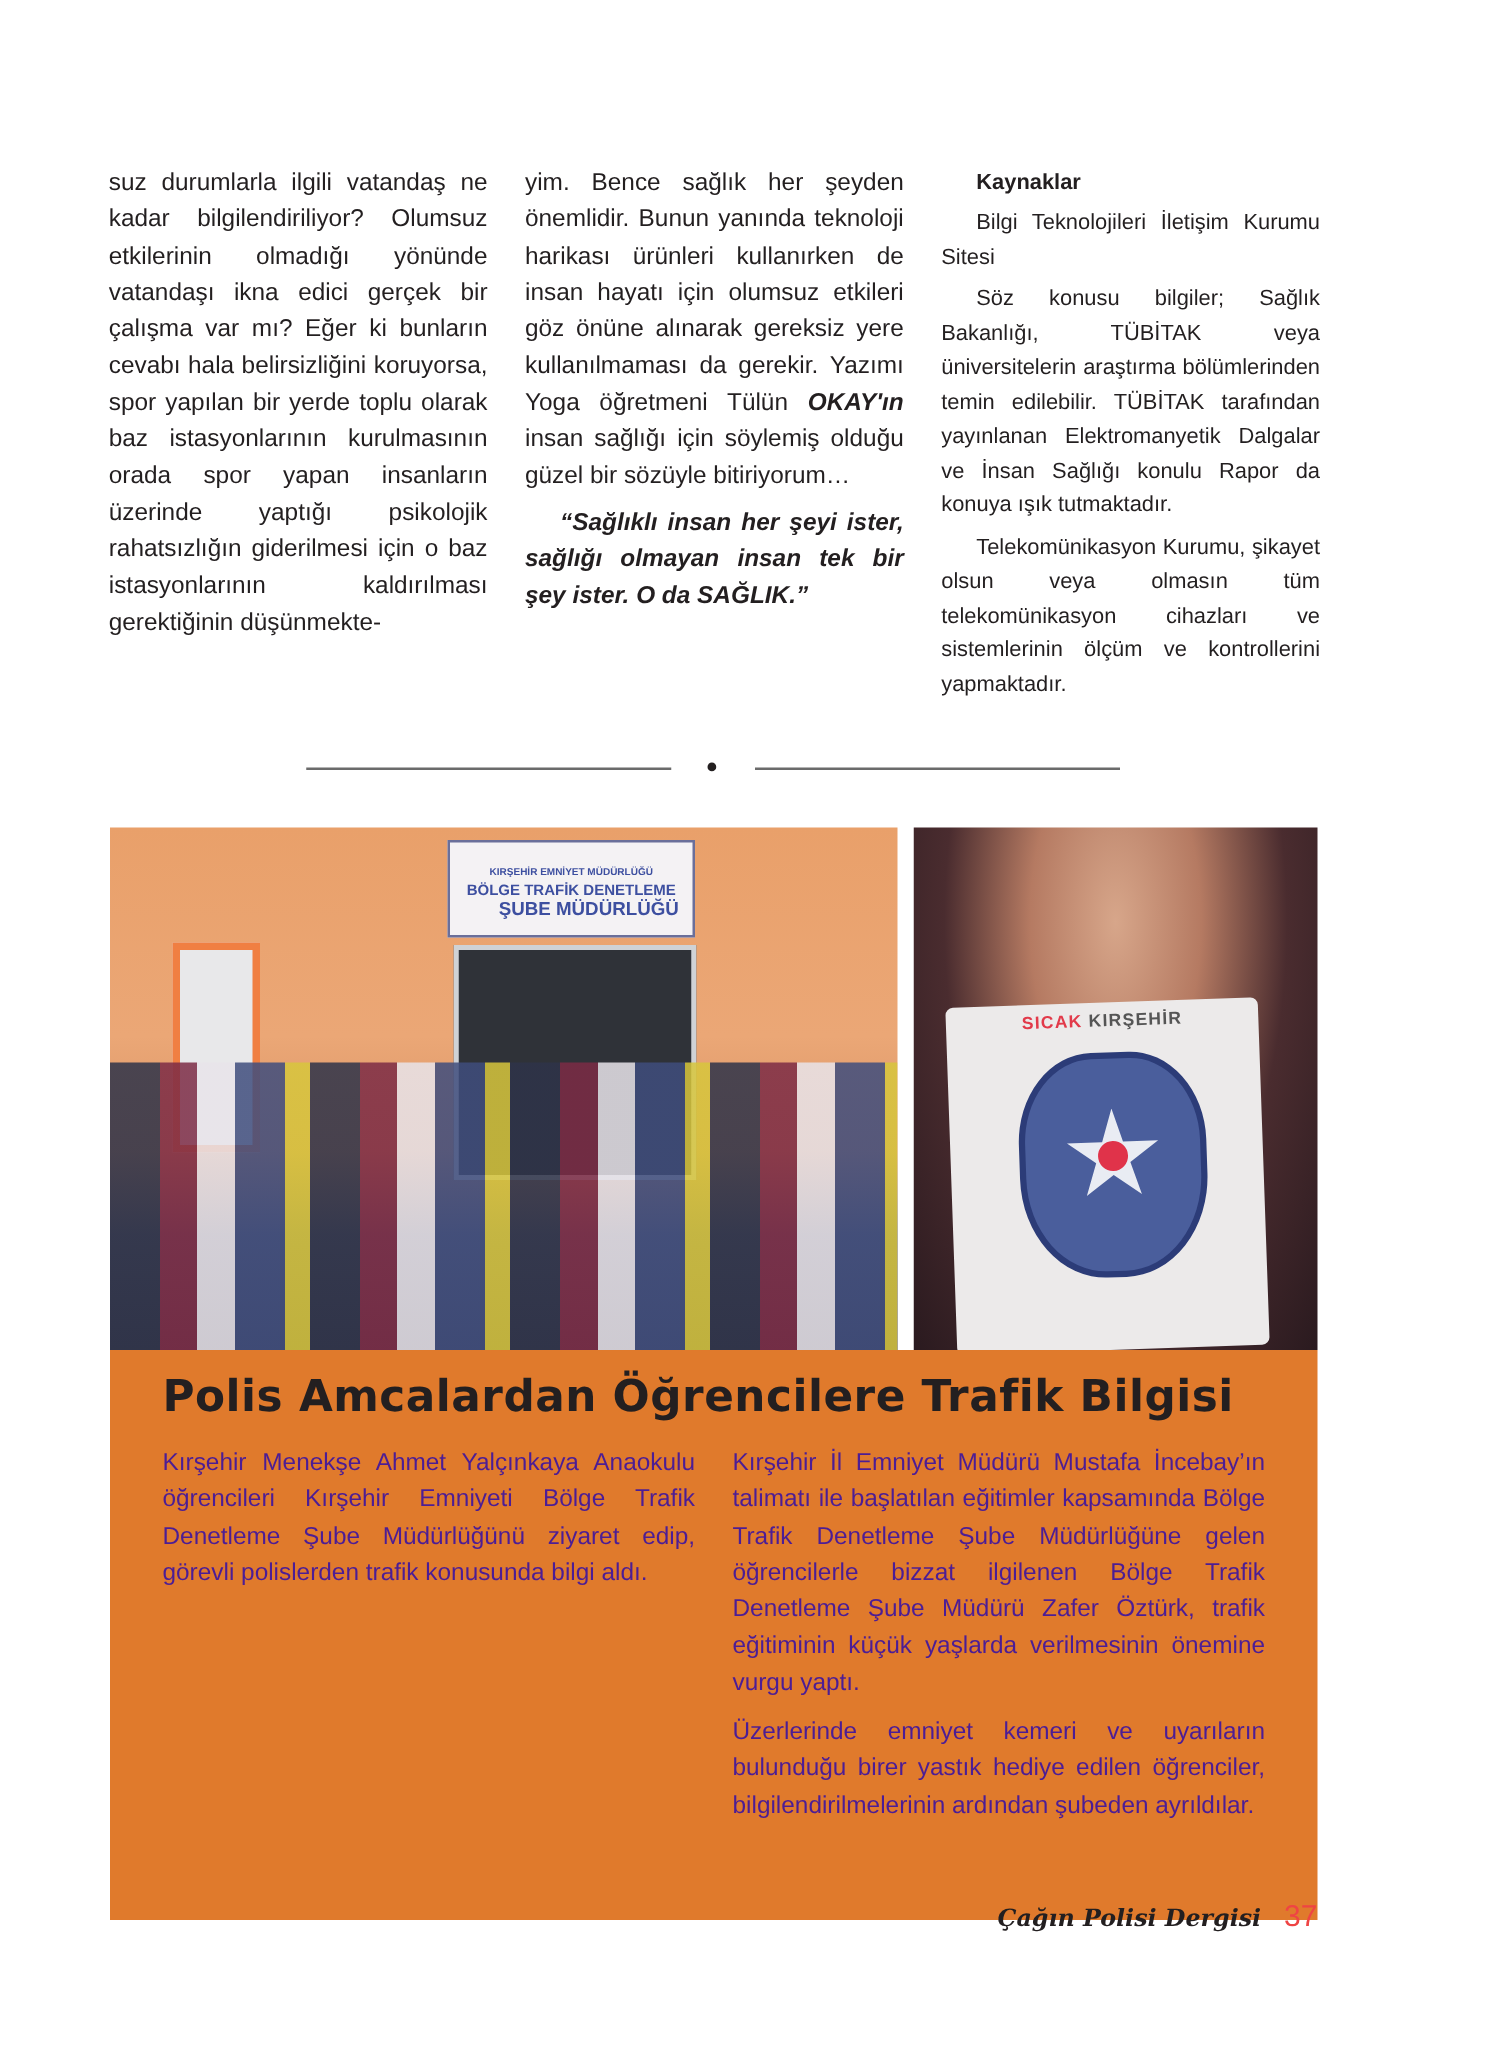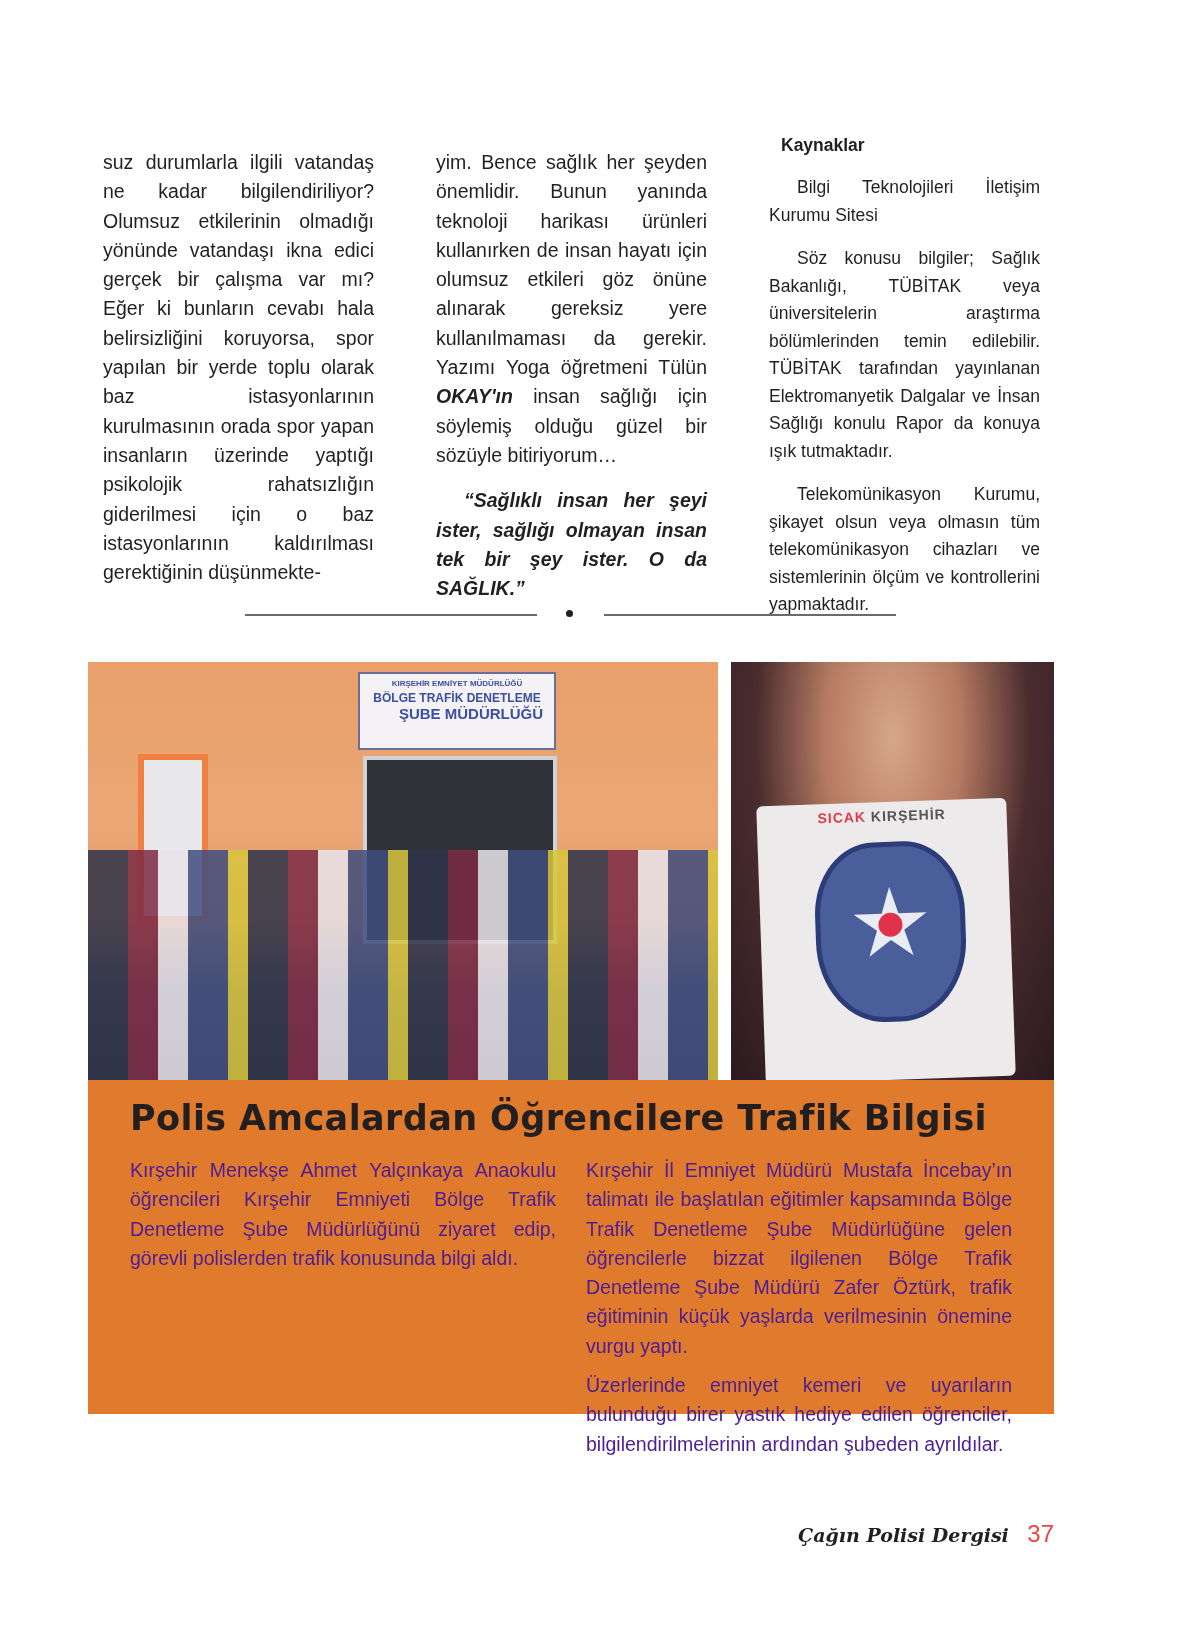--- a/index.html
+++ b/index.html
@@ -1,54 +1,54 @@
 <!DOCTYPE html>
 <html><head>
 <meta charset="utf-8">
 <style>
   html, body { margin:0; padding:0; background:#ffffff; }
   body { width:1204px; height:1641px; position:relative; overflow:hidden;
          font-family:"Liberation Sans", sans-serif; color:#231f20; }
   .col { position:absolute; top:132px; font-size:19.5px; line-height:29.3px; text-align:justify; }
-  .col p { margin:16px; }
+  .col p { margin:0; }
   #col1 { left:87px; width:303px; }
   #col2 { left:420px; width:303px; }
   #col3 { left:753px; width:303px; font-size:17.5px; line-height:27.5px; }
   .indent { text-indent:28px; }
   .quote { font-weight:bold; font-style:italic; margin-top:8px !important; text-indent:28px; }
   .okay { font-weight:bold; font-style:italic; }
   #col3 h3 { margin:0 0 6px 0; font-size:17.5px; font-weight:bold; padding-left:28px; line-height:26px; }
   #col3 p { margin-bottom:6px; }
   .rule { position:absolute; top:614px; height:2px; background:#6b6b6b; }
   #rule-left { left:245px; width:292px; }
   #rule-right { left:604px; width:292px; }
   #rule-dot { position:absolute; left:566px; top:610px; width:7px; height:7px; border-radius:50%; background:#231f20; }
 
   .photo { position:absolute; top:662px; height:418px; overflow:hidden; }
   #photo-group { left:88px; width:630px;
     background:linear-gradient(180deg,#e9a06a 0%,#eba776 40%,#d99467 62%,#5b5867 78%,#3b3a48 100%); }
   #photo-girl { left:731px; width:323px;
     background:radial-gradient(ellipse at 50% 18%,#d7a68a 0%,#b57a62 30%,#4a2c2f 60%,#2a1a1f 100%); }
   .sign { position:absolute; left:270px; top:10px; width:194px; height:74px; background:#f4f2f4;
           border:2px solid #6a6f9a; text-align:center; color:#3d4fa0; font-weight:bold; }
-  .sign .s1 { font-size:8px; margin-top:5px; }
+  .sign .s1 { font-size:8px; margin-top:19px; }
   .sign .s2 { font-size:12px; margin-top:3px; }
   .sign .s3 { font-size:15px;padding-left:28px; }
   .window { position:absolute; left:50px; top:92px; width:58px; height:156px; background:#e8e8ea; border:6px solid #f07f42; }
   .door { position:absolute; left:275px; top:94px; width:186px; height:180px; background:#2f3238; border:4px solid #cfd2d6; }
   .crowd { position:absolute; left:0; right:0; bottom:0; height:230px;
            background:repeating-linear-gradient(90deg,#2e3349 0 40px,#7c2b45 40px 70px,#e8e4ea 70px 100px,#3f4d7d 100px 140px,#d7c63c 140px 160px); opacity:.85; }
   .pillow { position:absolute; left:30px; top:140px; width:250px; height:278px; background:#eceaea; transform:rotate(-2deg); border-radius:6px; }
   .badge { position:absolute; left:55px; top:40px; width:140px; height:170px; border-radius:40% 40% 45% 45%; background:#4a5e9c; border:5px solid #2c3c78; }
   .star { position:absolute; left:32px; top:40px; width:76px; height:76px; background:#e9ecf3; clip-path:polygon(50% 0,61% 35%,98% 35%,68% 57%,79% 91%,50% 70%,21% 91%,32% 57%,2% 35%,39% 35%); }
   .crescent { position:absolute; left:58px; top:66px; width:24px; height:24px; border-radius:50%; background:#e0334a; }
   .pillow-text { position:absolute; top:6px; left:0; right:0; text-align:center; font-size:14px; font-weight:bold; color:#555; letter-spacing:1px; }
   .pillow-text .red { color:#e23a4a; }
 
-  #orange-box { position:absolute; left:88px; top:1080px; width:966px; height:334px; background:#e07a2c; }
+  #orange-box { position:absolute; left:88px; top:1080px; width:966px; height:456px; background:#e07a2c; }
   #headline { position:absolute; left:42px; top:18px; font-size:35px; font-weight:900; color:#231f20; letter-spacing:.4px; white-space:nowrap; font-family:"DejaVu Sans", sans-serif; }
   .ocol { position:absolute; top:76px; width:426px; color:#4c1d95; font-size:19.5px; line-height:29.3px; text-align:justify; }
   .ocol p { margin:0 0 10px 0; }
   #ocol1 { left:42px; }
   #ocol2 { left:498px; }
 
   #footer { position:absolute; right:150px; top:1520px; white-space:nowrap; }
   #footer-title { font-family:"DejaVu Serif", serif; font-style:italic; font-weight:bold; font-size:19px; color:#231f20;text-align:center; }
   #footer-page { font-size:24px; margin-left:14px; color:#ef4444; }
 </style>

